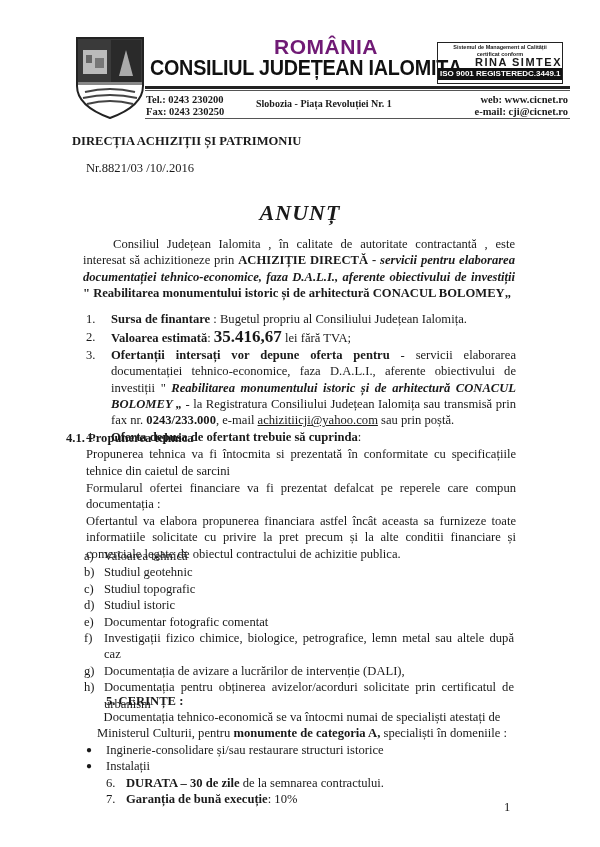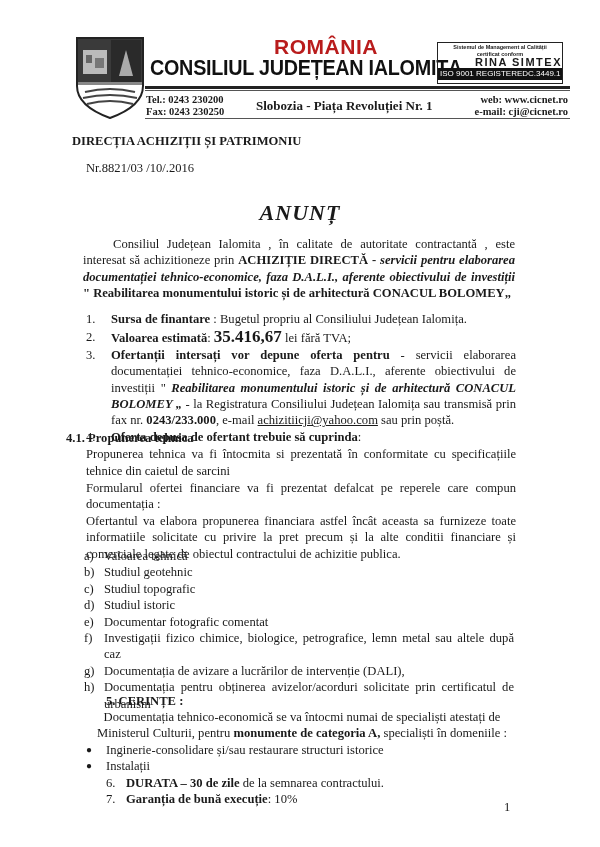--- a/index.html
+++ b/index.html
@@ -3,33 +3,33 @@
 <meta charset="utf-8">
 <style>
   html, body { margin:0; padding:0; background:#fff; }
   body { width:600px; height:847px; position:relative; overflow:hidden; color:#1a1a1a;
          font-family:"Liberation Serif", serif; font-size:12.6px; }
   .abs { position:absolute; }
 
   
   .crest { left:75px; top:36px; width:70px; height:84px; }
   .title-ro { left:236px; top:35px; width:180px; text-align:center; font-family:"Liberation Sans", sans-serif;
-              font-weight:bold; font-size:21px; letter-spacing:0.5px; color:#b91c1c; }
+              font-weight:bold; font-size:21px; letter-spacing:0.5px; color:#701a75; }
   .title-cj { left:150px; top:56px; font-family:"Liberation Sans", sans-serif; font-weight:bold; font-size:21.5px;
               letter-spacing:-0.3px; color:#111; transform:scaleX(0.92); transform-origin:left; white-space:nowrap; }
   .cert { left:437px; top:42px; width:124px; height:40px; border:1px solid #222; }
   .cert-top { font-family:"Liberation Sans", sans-serif; font-size:5.5px; font-weight:bold; text-align:center; line-height:6px; padding-top:1px; }
   .cert-rina { font-family:"Liberation Sans", sans-serif; font-weight:bold; font-size:11px; text-align:right; letter-spacing:1.5px; line-height:11px; }
-  .cert-iso { background:#111; color:#fff; font-family:"Liberation Sans", sans-serif; font-weight:normal; font-size:8px;
+  .cert-iso { background:#111; color:#fff; font-family:"Liberation Sans", sans-serif; font-weight:bold; font-size:8px;
               line-height:12px; padding:0 2px; white-space:nowrap; display:flex; justify-content:space-between; }
   .rule1 { left:145px; top:86px; width:425px; height:3px; background:#222; }
   .rule2 { left:145px; top:90px; width:425px; height:1px; background:#555; }
   .rule3 { left:145px; top:118px; width:425px; height:1px; background:#555; }
   .tel { left:146px; top:94px; font-size:10.5px; font-weight:bold; line-height:12px; }
-  .addr { left:256px; top:98px; font-size:13px; font-weight:bold; }
+  .addr { left:256px; top:98px; font-size:10px; font-weight:bold; }
   .web { left:460px; top:94px; font-size:10.5px; font-weight:bold; line-height:12px; text-align:right; width:108px; }
 
   
   .dir { left:72px; top:134px; font-weight:bold; font-size:12.6px; }
   .nr { left:86px; top:161px; font-size:12.6px; }
   .anunt { left:0; width:600px; top:200px; text-align:center; font-weight:bold; font-style:italic; font-size:22px; letter-spacing:1px; }
 
   .para { left:83px; top:236px; width:432px; line-height:16.4px; text-align:justify; }
   .para .ind { display:inline-block; width:30px; }
 

